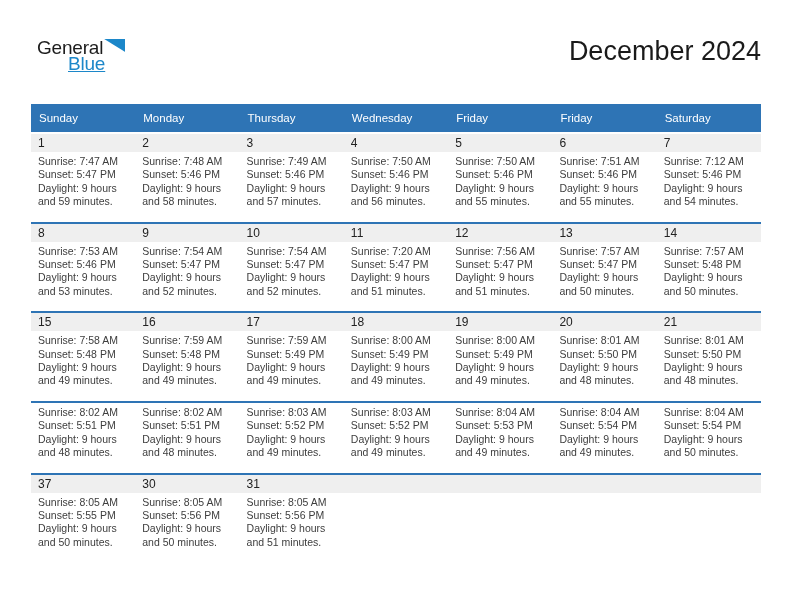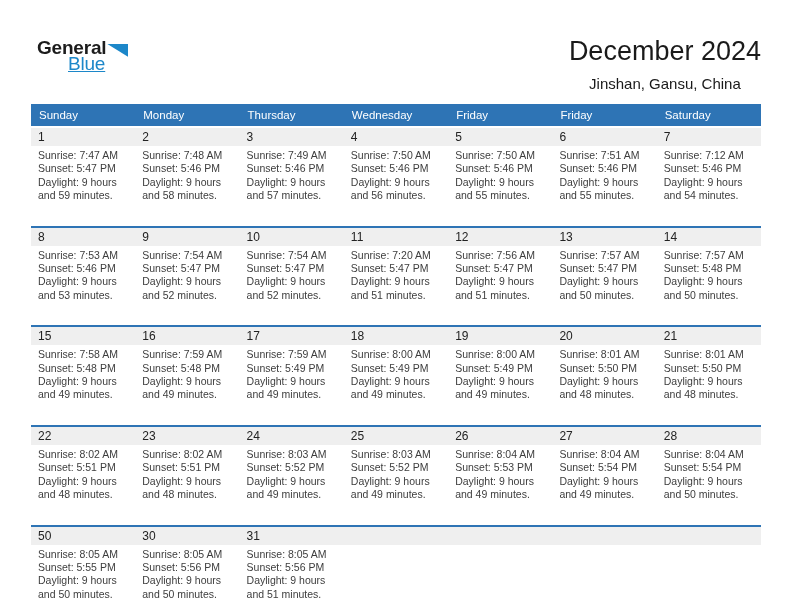--- a/index.html
+++ b/index.html
@@ -5,64 +5,63 @@
   html,body { margin:0; padding:0; }
   body {
     width:792px; height:612px;
     background:#ffffff;
     position:relative;
     font-family:"Liberation Sans", sans-serif;
     -webkit-font-smoothing:antialiased;
   }
   
   .logo { position:absolute; left:37px; top:38px; line-height:1; }
-  .logo-top { display:flex; align-items:flex-end;font-weight:bold; }
+  .logo-top { display:flex; align-items:flex-start; }
   .logo-general { font-size:19px; color:#1c1c1c; letter-spacing:-0.2px; }
   .logo-triangle {
     display:inline-block; width:21px; height:13px; margin-left:1px; margin-top:1px;
     background:var(--logo-blue);
     clip-path:polygon(0 0, 100% 0, 100% 100%);
   }
   .logo-blue { font-size:19px; color:var(--logo-blue); margin-left:31px; margin-top:-3px; letter-spacing:-0.2px;text-decoration:underline; }
   
-  .title-block { position:absolute; right:31px; top:36px; text-align:center; }
+  .title-block { position:absolute; right:31px; top:36px; text-align:left; }
   .page-title { font-size:27px; color:#1a1a1a; }
   .page-subtitle { font-size:15px; color:#1a1a1a; margin-top:8px; }
   
   .calendar { position:absolute; left:31px; top:104px; width:730px; }
   .weekday-row {
     display:grid; grid-template-columns:repeat(7,1fr);
-    background:var(--header-bg); height:22px; align-items:center;
+    background:var(--header-bg); height:28px; align-items:center;
     margin-bottom:2px;
   }
   .weekday-cell { color:#ffffff; font-size:11.5px; padding-left:8px; }
   .week:not(:first-child) { border-top:2px solid var(--separator); }
   .day-strip {
     display:grid; grid-template-columns:repeat(7,1fr);
     background:var(--day-strip-bg); height:18px; align-items:center;
   }
   .day-number { font-size:12px; color:#222222; padding-left:7px; }
-  .details-row { display:grid; grid-template-columns:repeat(7,1fr); padding:3px 0 23px; }
+  .details-row { display:grid; grid-template-columns:repeat(7,1fr); padding:3px 0 13px; }
   .day-details { padding-left:7px; padding-right:4px; }
   .detail-line { font-size:10.5px; line-height:13.4px; color:#3d3d3d; white-space:nowrap; }
 </style>
 </head>
 <body>
 
 <div class="logo">
   <div class="logo-top">
     <span class="logo-general">General</span>
     <span class="logo-triangle"></span>
   </div>
   <div class="logo-blue">Blue</div>
 </div>
 
 <div class="title-block">
   <div class="page-title">December 2024</div>
-  <div class="page-subtitle">Jinshan, Gansu, China</div>
 </div>
 
 <div class="calendar">
   <div class="weekday-row" id="weekday-row">
       <div class="weekday-cell">Sunday</div>
       <div class="weekday-cell">Monday</div>
       <div class="weekday-cell">Thursday</div>
       <div class="weekday-cell">Wednesday</div>
       <div class="weekday-cell">Friday</div>
       <div class="weekday-cell">Friday</div>
@@ -228,29 +227,20 @@
           </div>
           <div class="day-details">
             <div class="detail-line">Sunrise: 8:01 AM</div>
             <div class="detail-line">Sunset: 5:50 PM</div>
             <div class="detail-line">Daylight: 9 hours</div>
             <div class="detail-line">and 48 minutes.</div>
           </div>
         </div>
       </div>
       <div class="week">
-        <div class="day-strip">
-          <div class="day-number">22</div>
-          <div class="day-number">23</div>
-          <div class="day-number">24</div>
-          <div class="day-number">25</div>
-          <div class="day-number">26</div>
-          <div class="day-number">27</div>
-          <div class="day-number">28</div>
-        </div>
         <div class="details-row">
           <div class="day-details">
             <div class="detail-line">Sunrise: 8:02 AM</div>
             <div class="detail-line">Sunset: 5:51 PM</div>
             <div class="detail-line">Daylight: 9 hours</div>
             <div class="detail-line">and 48 minutes.</div>
           </div>
           <div class="day-details">
             <div class="detail-line">Sunrise: 8:02 AM</div>
             <div class="detail-line">Sunset: 5:51 PM</div>
@@ -284,21 +274,21 @@
           <div class="day-details">
             <div class="detail-line">Sunrise: 8:04 AM</div>
             <div class="detail-line">Sunset: 5:54 PM</div>
             <div class="detail-line">Daylight: 9 hours</div>
             <div class="detail-line">and 50 minutes.</div>
           </div>
         </div>
       </div>
       <div class="week">
         <div class="day-strip">
-          <div class="day-number">50</div>
+          <div class="day-number">37</div>
           <div class="day-number">30</div>
           <div class="day-number">31</div>
           <div class="day-number"></div>
           <div class="day-number"></div>
           <div class="day-number"></div>
           <div class="day-number"></div>
         </div>
         <div class="details-row">
           <div class="day-details">
             <div class="detail-line">Sunrise: 8:05 AM</div>

